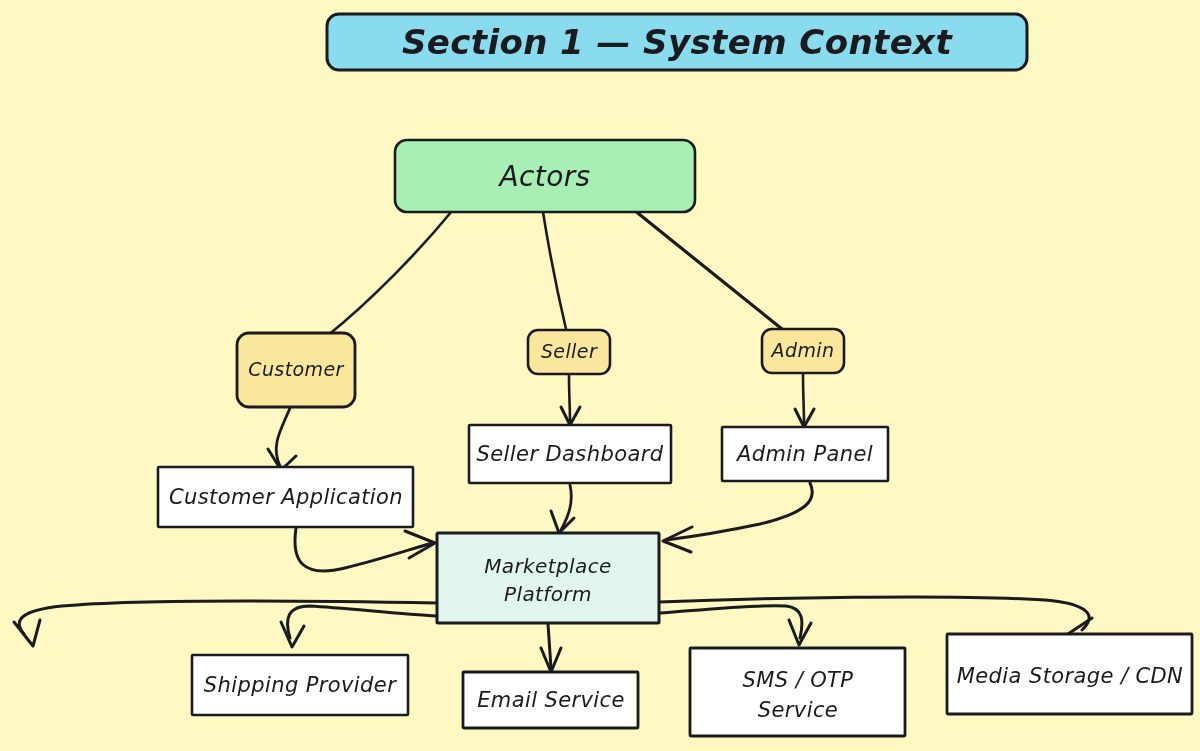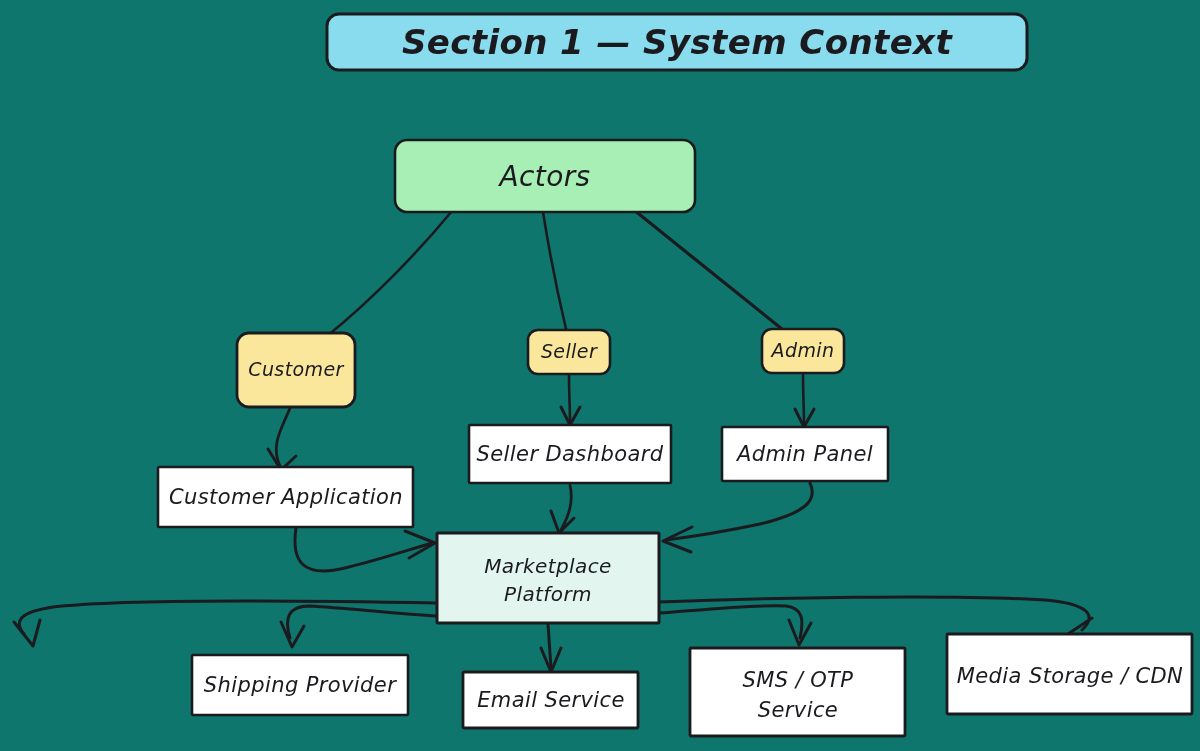--- a/index.html
+++ b/index.html
@@ -4,21 +4,21 @@
 <style>
   html, body {
     margin: 0;
     padding: 0;
     background: #ffffff;
   }
   #canvas {
     position: relative;
     width: 1200px;
     height: 751px;
-    background: #0f766e;
+    background: #fef9c3;
     overflow: hidden;
     font-family: "DejaVu Sans", sans-serif;
   }
   #diagram-svg {
     position: absolute;
     left: 0;
     top: 0;
     width: 1200px;
     height: 751px;
   }

